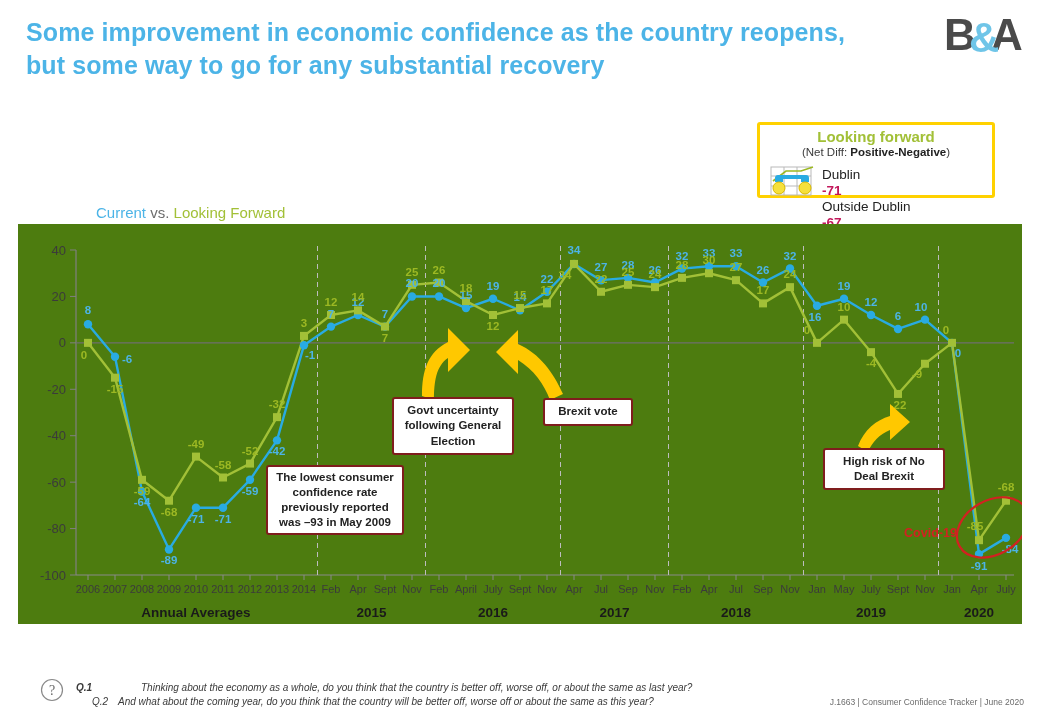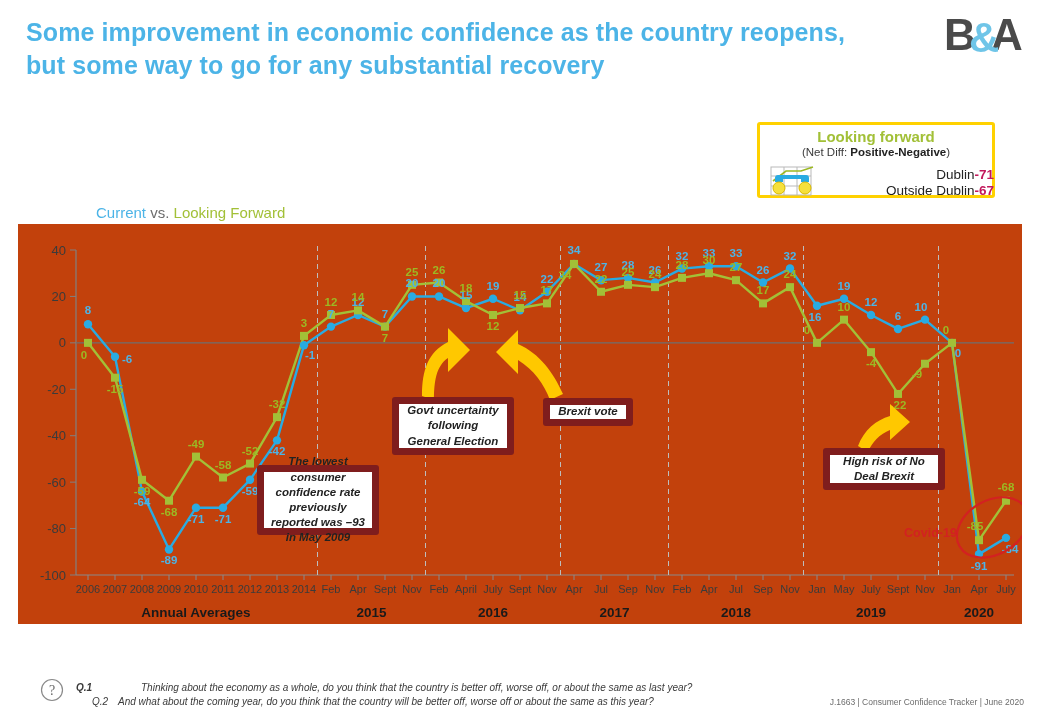--- a/index.html
+++ b/index.html
@@ -31,54 +31,54 @@
   }
   #legend-title{
     text-align:center;color:#A2C037;font-weight:bold;font-size:15px;
     margin-top:3px;
   }
   #legend-sub{
     text-align:center;font-size:11.5px;color:#3b3b3b;margin-top:1px;
   }
   #legend-sub b{color:#222;}
   .legend-rows{position:absolute;left:62px;top:42px;width:172px;font-size:13.5px;}
-  .legend-row{display:flex;justify-content:flex-end;line-height:16px;}
+  .legend-row{display:flex;justify-content:space-between;line-height:16px;flex-direction:column;}
   .legend-row .lbl{color:#222;}
   .legend-row .val{color:#C2185B;font-weight:bold;}
   #binoc{position:absolute;left:8px;top:40px;width:50px;height:32px;}
 
   
   #subhead{position:absolute;left:96px;top:198px;font-size:15px;margin-top:6px;}
   #subhead .cur{color:#4CB4E7;}
   #subhead .vs{color:#6d6d6d;}
   #subhead .lf{color:#A2C037;}
 
   
   #plot-frame{
     position:absolute;left:18px;top:224px;width:1004px;height:400px;
-    background:#c2410c;
+    background:#4d7c0f;
   }
   #chart-svg{position:absolute;left:0;top:0;}
 
   
   .ytick{font:13px "Liberation Sans",sans-serif;fill:#3b3b3b;}
   .xtick{font:11px "Liberation Sans",sans-serif;fill:#3b3b3b;}
   .grouplbl{font:bold 13.5px "Liberation Sans",sans-serif;fill:#1a1a1a;}
   .dlb{font:bold 11.5px "Liberation Sans",sans-serif;fill:#4CB4E7;}
   .dlg{font:bold 11.5px "Liberation Sans",sans-serif;fill:#9CB823;}
   .covid{font:bold 12.5px "Liberation Sans",sans-serif;fill:#D32121;}
 
   
   .callout{
-    position:absolute;background:#fff;border:7px solid #7f1d1d;border-radius:3px;
+    position:absolute;background:#fff;border:2px solid #7f1d1d;border-radius:3px;
     font-size:11.5px;font-weight:bold;color:#222;text-align:center;
     box-sizing:border-box;display:flex;align-items:center;justify-content:center;
-    line-height:1.32;padding:3px 6px;font-style:italic;
-  }
-  #co-lowest{left:257px;top:465px;width:122px;height:70px;}
+    line-height:1.32;padding:3px 6px;
+  }
+  #co-lowest{left:266px;top:465px;width:138px;height:70px;}
   #co-govt{left:392px;top:397px;width:122px;height:58px;}
   #co-brexit{left:543px;top:398px;width:90px;height:28px;}
   #co-nodeal{left:823px;top:448px;width:122px;height:42px;}
 
   
   #source{
     position:absolute;right:24px;top:640px;font-style:italic;font-size:12.5px;color:#222;
   }
   #qmark{position:absolute;left:40px;top:678px;width:24px;height:24px;}
   .qrow{position:absolute;font-style:italic;font-size:10px;color:#3a3a3a;}

